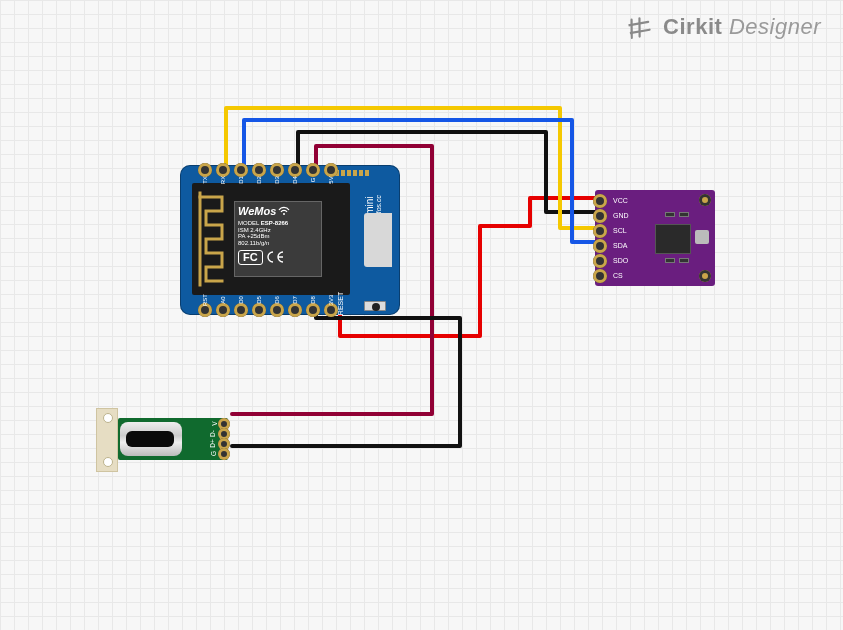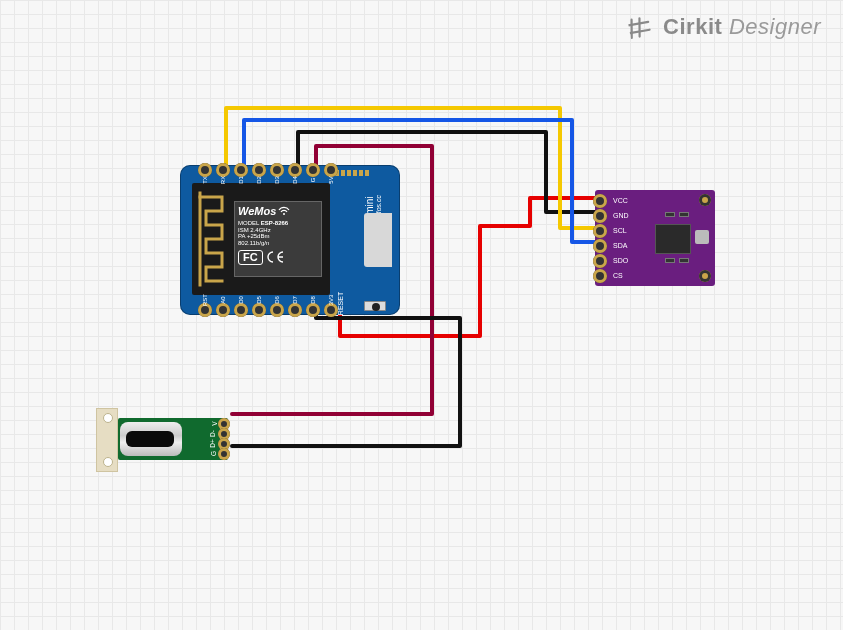--- a/index.html
+++ b/index.html
@@ -50,21 +50,21 @@
     content: "";
     position: absolute;
     inset: 0;
     border-radius: 10px;
     box-shadow: inset 0 0 0 1px rgba(0,0,0,0.3);
   }
   .esp .module {
     position: absolute;
     left: 12px;
     top: 18px;
-    width: 138px;
+    width: 158px;
     height: 112px;
     background: #1a1a1a;
     border-radius: 2px;
   }
   .esp .module .ant {
     position: absolute;
     left: 4px; top: 6px; width: 34px; height: 100px;
   }
   .esp .module .ant svg { width: 100%; height: 100%; }
   .esp .module .chip {

